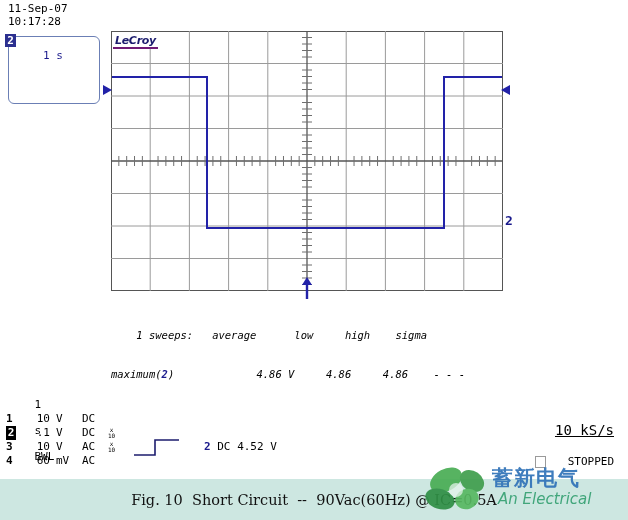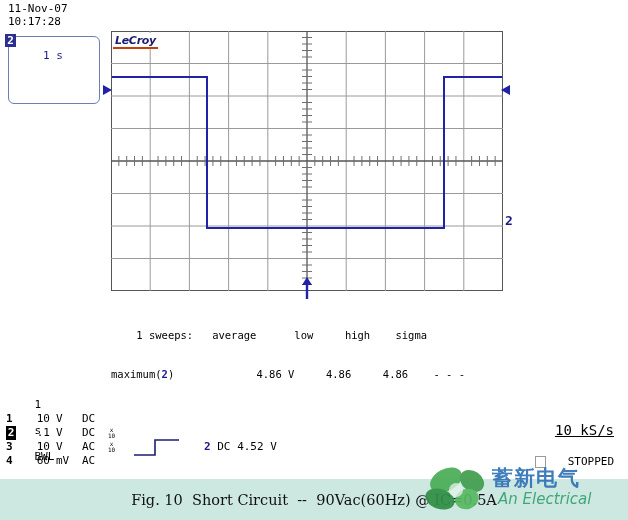--- a/index.html
+++ b/index.html
@@ -92,21 +92,21 @@
     position: absolute;
     left: 113px;
     top: 33px;
     font-family: "DejaVu Sans", sans-serif;
     font-size: 11px;
     font-weight: bold;
     font-style: italic;
     color: #1c1c6e;
     background: #ffffff;
     padding: 1px 2px 0 2px;
-    border-bottom: 2px solid #c2410c;
+    border-bottom: 2px solid #701a75;
     letter-spacing: -0.3px;
   }
 
   
   #ch2-right-label {
     position: absolute;
     left: 505px;
     top: 213px;
     font-family: "DejaVu Sans Mono", monospace;
     font-size: 13px;
@@ -118,21 +118,21 @@
   #meas {
     position: absolute;
     left: 111px;
     top: 303px;
     font-family: "DejaVu Sans Mono", monospace;
     font-size: 10.5px;
     color: #000000;
     line-height: 13px;
     white-space: pre;
   }
-  #meas .hdr-row, #meas .val-row { display: block; white-space: pre; }
+  #meas .hdr-row, #meas .val-row { display: block; white-space: pre; font-style: italic; }
   #meas .ch-num { color: #1a1a8c; font-weight: bold; }
 
   
   #timebase-row {
     position: absolute;
     left: 8px;
     top: 385px;
     font-family: "DejaVu Sans Mono", monospace;
     font-size: 11px;
     color: #000000;
@@ -263,21 +263,21 @@
     color: #2f9e6e;
     opacity: 0.88;
   }
 </style>
 </head>
 <body>
 
 <div id="page">
 
   <div id="datetime">
-    <div>11-Nov-07</div>
+    <div>11-Sep-07</div>
     <div>10:17:28</div>
   </div>
 
   <div id="ch2-box"></div>
   <div id="ch2-box-tag">2</div>
   <div id="ch2-box-lines">
     <div>1 s</div>
   </div>
 
   <div id="grid-wrap">

